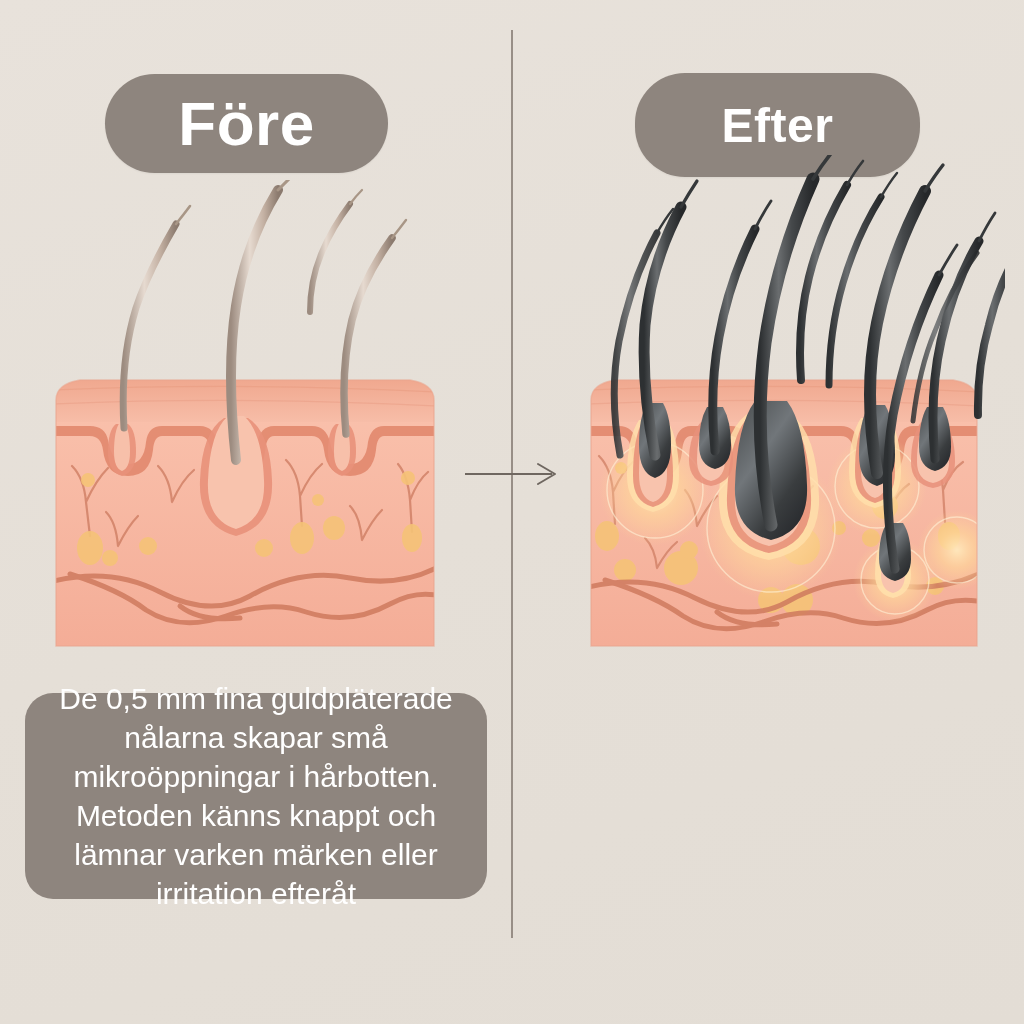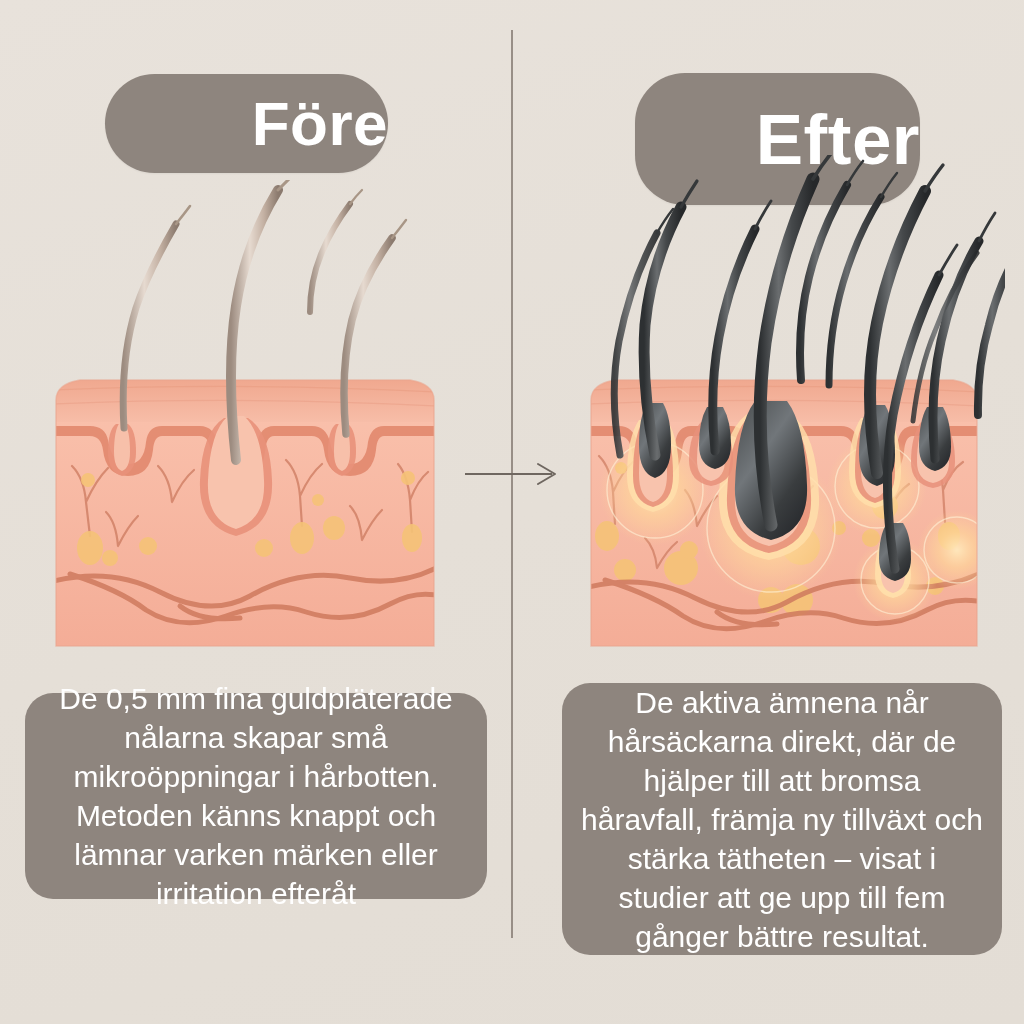--- a/index.html
+++ b/index.html
@@ -11,25 +11,25 @@
   }
   #stage{position:absolute;left:0;top:0;width:1024px;height:1024px;
          background:linear-gradient(160deg,#e8e2db 0%,#e5dfd7 50%,#e3ddd5 100%);}
 
   
   .divider{position:absolute;left:511px;top:30px;width:2px;height:908px;
            background:linear-gradient(to bottom,#8a8078,#8a8078);opacity:.85;}
 
   
   .badge{position:absolute;border-radius:50px;background:#8e857e;
-         display:flex;align-items:center;justify-content:flex-end;
+         display:flex;align-items:center;justify-content:center;
          color:#ffffff;font-weight:bold;letter-spacing:.5px;
          box-shadow:0 1px 2px rgba(0,0,0,.05);}
   .badge-left{left:105px;top:74px;width:283px;height:99px;font-size:62px;}
-  .badge-right{left:635px;top:73px;width:285px;height:132px;font-size:71px;}
+  .badge-right{left:635px;top:73px;width:285px;height:104px;font-size:48px;}
 
   
   .arrow{position:absolute;left:462px;top:462px;width:100px;height:24px;}
 
   
   .skin{position:absolute;}
   .skin-left{left:50px;top:360px;width:390px;height:292px;}
   .skin-right{left:585px;top:360px;width:398px;height:292px;}
 
   
@@ -326,17 +326,14 @@
 
     <path d="M328,266 Q334,214 350,176 Q366,132 392,98" stroke="url(#hd)" stroke-width="5" fill="none" stroke-linecap="round" opacity=".85"></path>
 
     <path d="M393,260 Q392,212 404,170 Q414,128 434,96" stroke="url(#hd)" stroke-width="8" fill="none" stroke-linecap="round"></path>
     <path d="M434,96 Q442,82 450,72" stroke="#35383a" stroke-width="2.6" fill="none" stroke-linecap="round"></path>
 
     <path d="M35,300 Q24,240 34,186 Q46,126 72,78" stroke="url(#hd)" stroke-width="7" fill="none" stroke-linecap="round" opacity=".9"></path>
     <path d="M72,78 Q80,64 88,54" stroke="#35383a" stroke-width="2.4" fill="none" stroke-linecap="round"></path>
   </svg>
 
-  <div class="caption caption-right">
-    <span>De aktiva ämnena når hårsäckarna direkt, där de hjälper till att bromsa håravfall, främja ny tillväxt och stärka tätheten – visat i studier att ge upp till fem gånger bättre resultat.</span>
-  </div>
 
 </div>
 
 </body></html>

